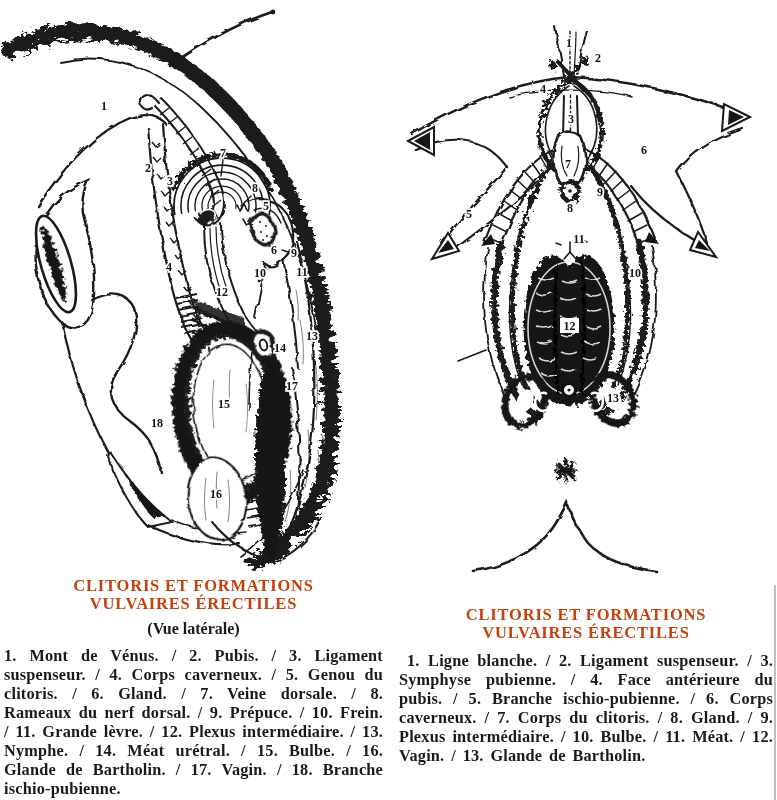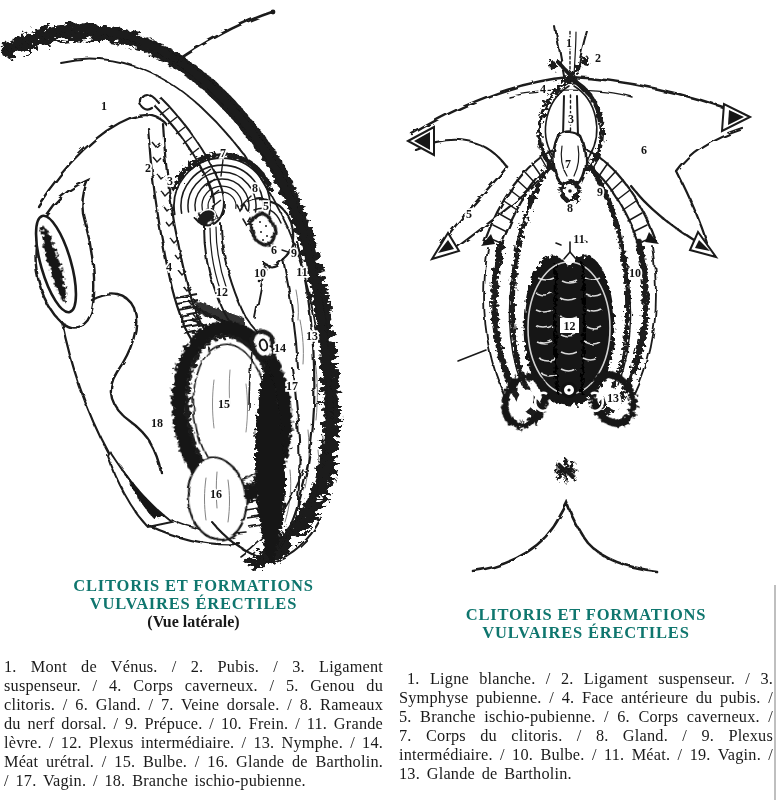--- a/index.html
+++ b/index.html
@@ -6,24 +6,24 @@
   .page{position:relative;width:777px;height:800px;background:#ffffff;overflow:hidden;
         font-family:"Liberation Serif",serif;color:#191919;}
   svg{position:absolute;top:0;}
   .fig-left{left:0;}
   .fig-right{left:388px;}
   .ink{stroke:#1a1a1a;fill:none;stroke-linecap:round;}
   .caption{position:absolute;}
   .cap-lat{left:4px;top:577px;width:379px;}
   .cap-inf{left:399px;top:606px;width:374px;}
   .cap-title{font-weight:700;font-size:16.5px;line-height:18px;text-align:center;
-             letter-spacing:.8px;color:#0f766e;}
-  .cap-sub{font-weight:700;font-size:16px;line-height:17px;text-align:center;}
-  .cap-legend{font-weight:400;font-size:16.3px;line-height:19px;text-align:justify;
-              margin-top:27px;word-spacing:2.5px;letter-spacing:.2px;color:#1a1a1a;}
+             letter-spacing:.8px;color:#c2410c;}
+  .cap-sub{font-weight:700;font-size:16px;line-height:17px;text-align:center;margin-top:7px;}
+  .cap-legend{font-weight:700;font-size:16.3px;line-height:19px;text-align:justify;
+              margin-top:9px;word-spacing:2.5px;letter-spacing:.2px;color:#1a1a1a;}
   .cap-inf .cap-legend{text-indent:8px;}
   .fig-label{font:700 12px "Liberation Serif",serif;fill:#141414;text-anchor:middle;
              paint-order:stroke;stroke:#ffffff;stroke-width:3.5px;}
   .scan-edge{position:absolute;right:1px;top:585px;width:2px;height:215px;background:#8a8a8a;opacity:.55;}
 </style>
 </head>
 <body>
 
 <div class="page">
 
@@ -458,18 +458,18 @@
 <div class="caption cap-lat">
   <div class="cap-title">CLITORIS ET FORMATIONS</div>
   <div class="cap-title">VULVAIRES ÉRECTILES</div>
   <div class="cap-sub">(Vue latérale)</div>
   <div class="cap-legend">1. Mont de Vénus. / 2. Pubis. / 3. Ligament suspenseur. / 4. Corps caverneux. / 5. Genou du clitoris. / 6. Gland. / 7. Veine dorsale. / 8. Rameaux du nerf dorsal. / 9. Prépuce. / 10. Frein. / 11. Grande lèvre. / 12. Plexus intermédiaire. / 13. Nymphe. / 14. Méat urétral. / 15. Bulbe. / 16. Glande de Bartholin. / 17. Vagin. / 18. Branche ischio-pubienne.</div>
 </div>
 
 <div class="caption cap-inf">
   <div class="cap-title">CLITORIS ET FORMATIONS</div>
   <div class="cap-title">VULVAIRES ÉRECTILES</div>
-  <div class="cap-legend">1. Ligne blanche. / 2. Ligament suspenseur. / 3. Symphyse pubienne. / 4. Face antérieure du pubis. / 5. Branche ischio-pubienne. / 6. Corps caverneux. / 7. Corps du clitoris. / 8. Gland. / 9. Plexus intermédiaire. / 10. Bulbe. / 11. Méat. / 19. Vagin. / 13. Glande de Bartholin.</div>
+  <div class="cap-legend">1. Ligne blanche. / 2. Ligament suspenseur. / 3. Symphyse pubienne. / 4. Face antérieure du pubis. / 5. Branche ischio-pubienne. / 6. Corps caverneux. / 7. Corps du clitoris. / 8. Gland. / 9. Plexus intermédiaire. / 10. Bulbe. / 11. Méat. / 12. Vagin. / 13. Glande de Bartholin.</div>
 </div>
 
 <div class="scan-edge"></div>
 
 </div>
 
 </body></html>

